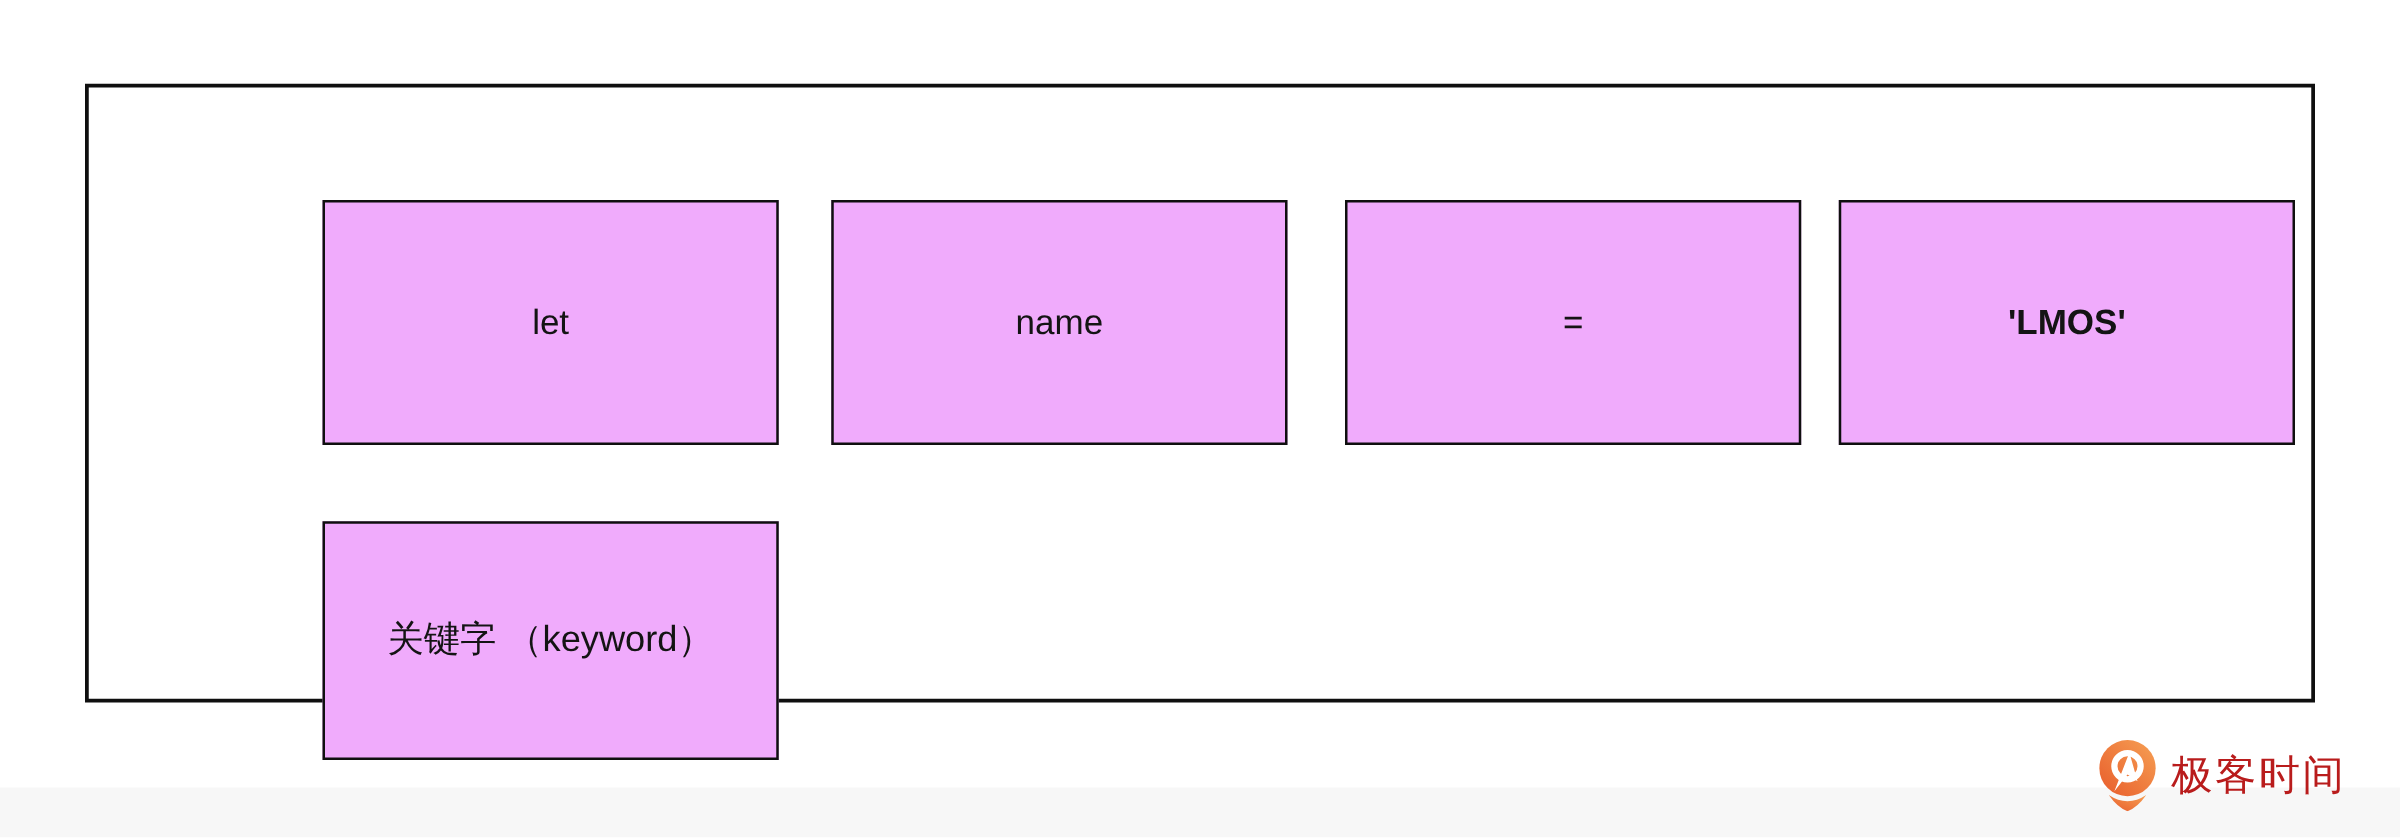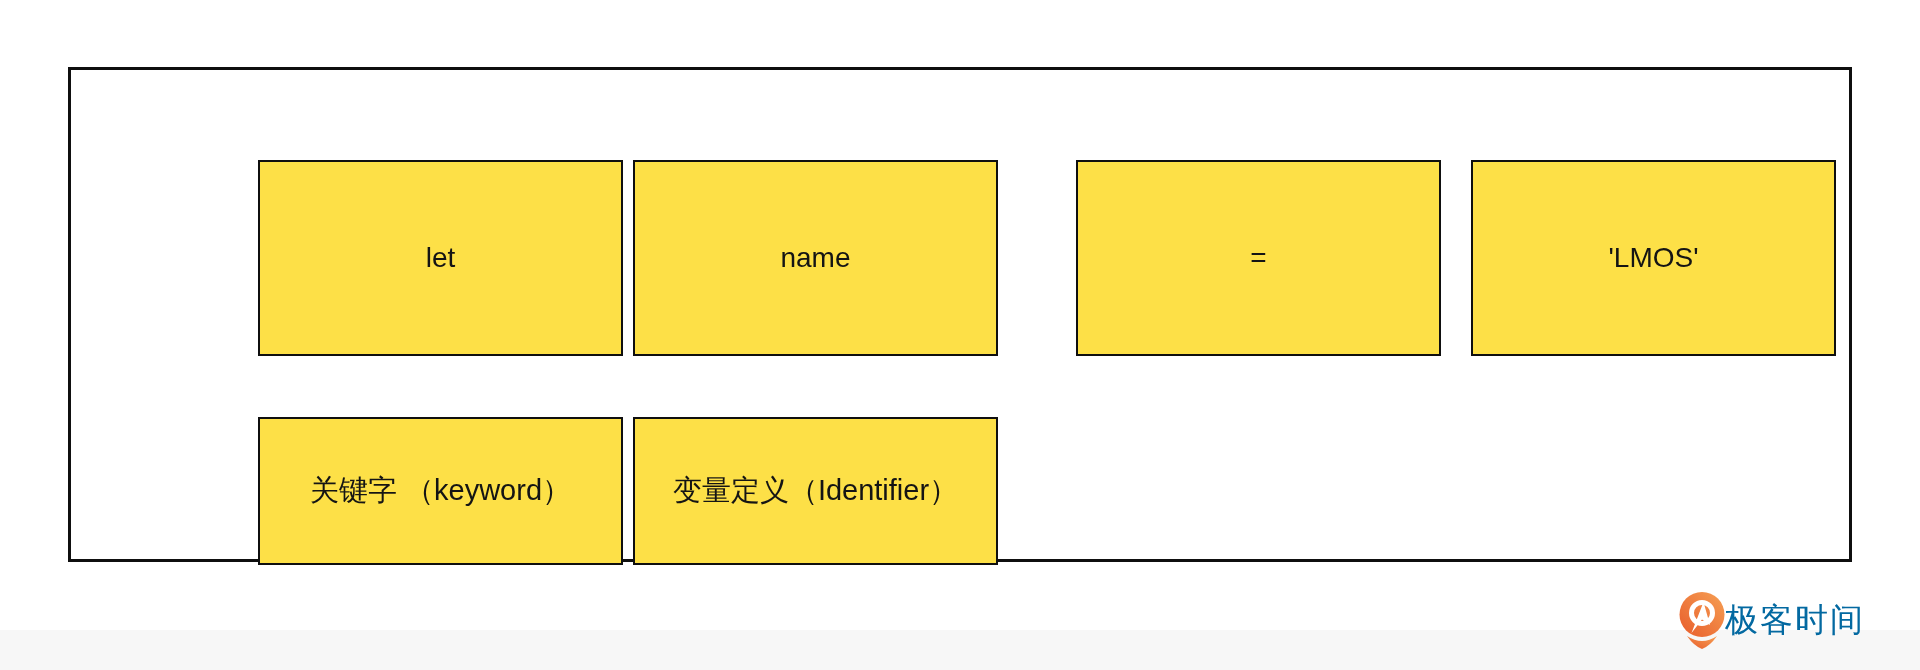--- a/index.html
+++ b/index.html
@@ -18,51 +18,52 @@
     border:3px solid #0f0f0f;
     box-sizing:border-box;
     background:#ffffff;
   }
 
   
   .box{
     position:absolute;
     width:365px;
     box-sizing:border-box;
-    background:#fde047;
+    background:#f0abfc;
     border:2px solid #0f0f0f;
     display:flex;align-items:center;justify-content:center;
     color:#141414;
     text-align:center;
     line-height:1.3;
   }
   .r1{top:90px;height:196px;font-size:28px;}
-  .r2{top:347px;height:148px;font-size:29px;}
+  .r2{top:347px;height:191px;font-size:29px;}
   .c1{left:187px;}
-  .c2{left:562px;}
+  .c2{left:594px;}
   .c3{left:1005px;}
-  .c4{left:1400px;}
+  .c4{left:1400px;font-weight:bold;}
 
   
   .band{
     position:absolute;left:0;top:630px;
     width:1920px;height:40px;
     background:#f7f7f7;
   }
 
   
   .logo{
     position:absolute;left:1679px;top:592px;
     display:flex;align-items:center;
     z-index:2;
   }
   .logo svg{display:block;}
   .logo-text{
+    margin-left:12px;
     font-size:33px;
-    color:#0369a1;
+    color:#b91c1c;
     letter-spacing:2px;
     white-space:nowrap;
   }
 </style>
 </head>
 <body>
 
 <div class="screen">
 
   <div class="frame">
@@ -75,23 +76,20 @@
     </div>
     <div class="box r1 c3">
       <span>=</span>
     </div>
     <div class="box r1 c4">
       <span>'LMOS'</span>
     </div>
 
     <div class="box r2 c1">
       <span>关键字 （keyword）</span>
-    </div>
-    <div class="box r2 c2">
-      <span>变量定义（Identifier）</span>
     </div>
 
   </div>
 
   <div class="band"></div>
 
   <div class="logo">
     <span>
       <svg width="46" height="57" viewBox="0 0 46 57" xmlns="http://www.w3.org/2000/svg" aria-hidden="true">
         <defs>

